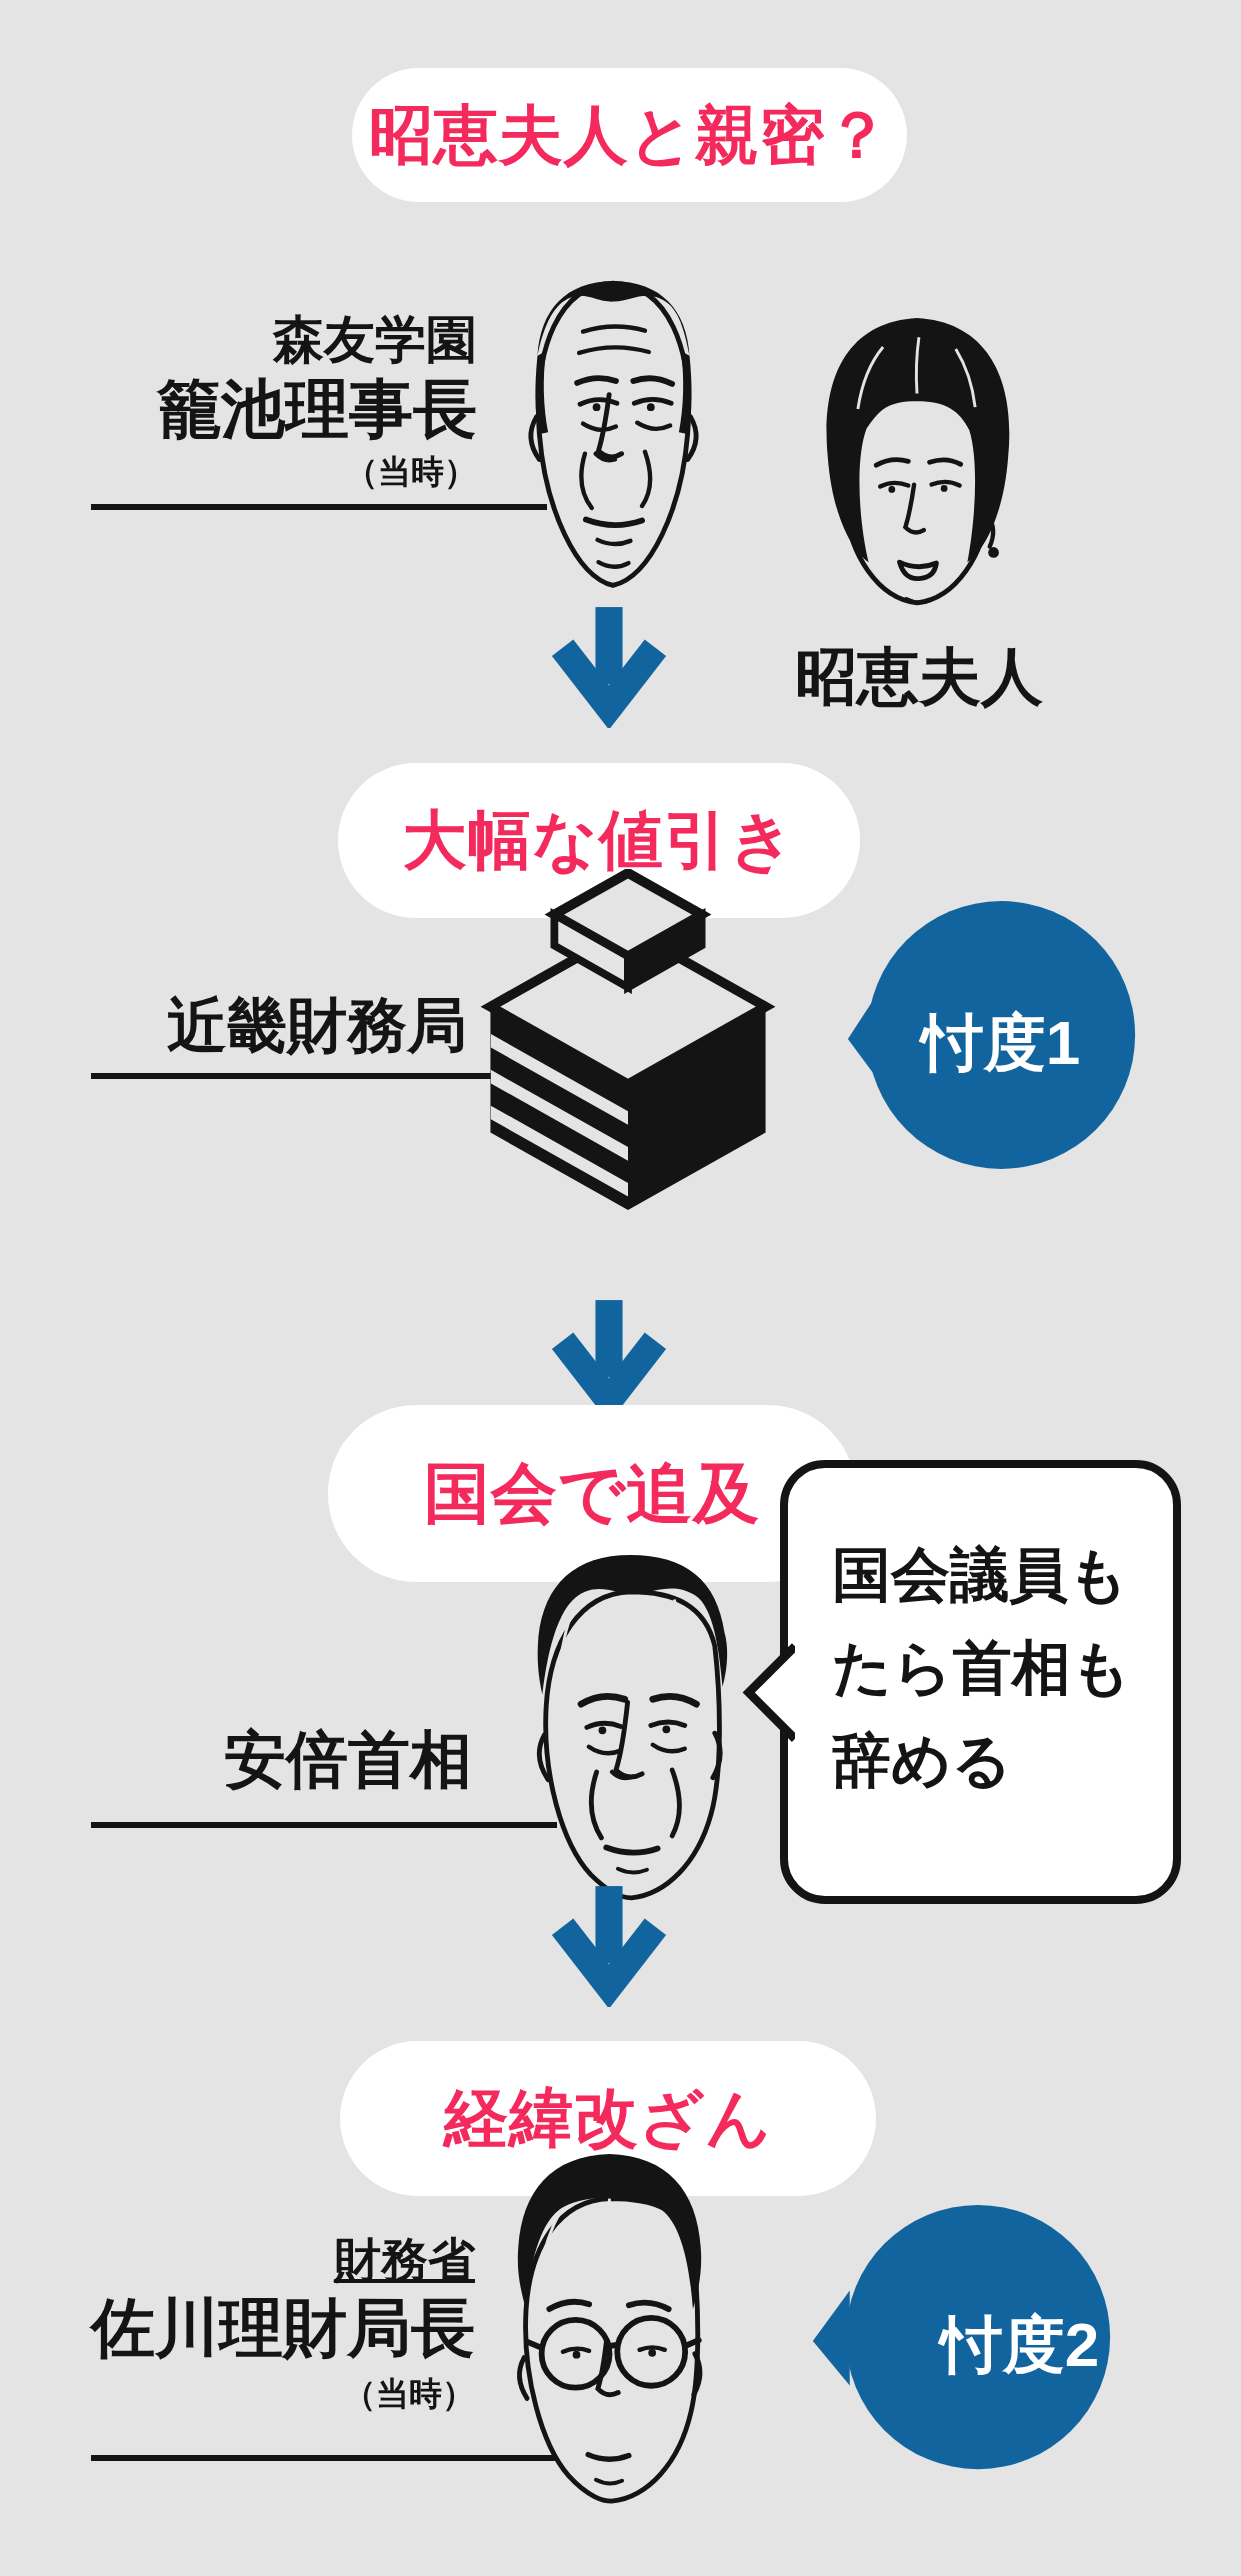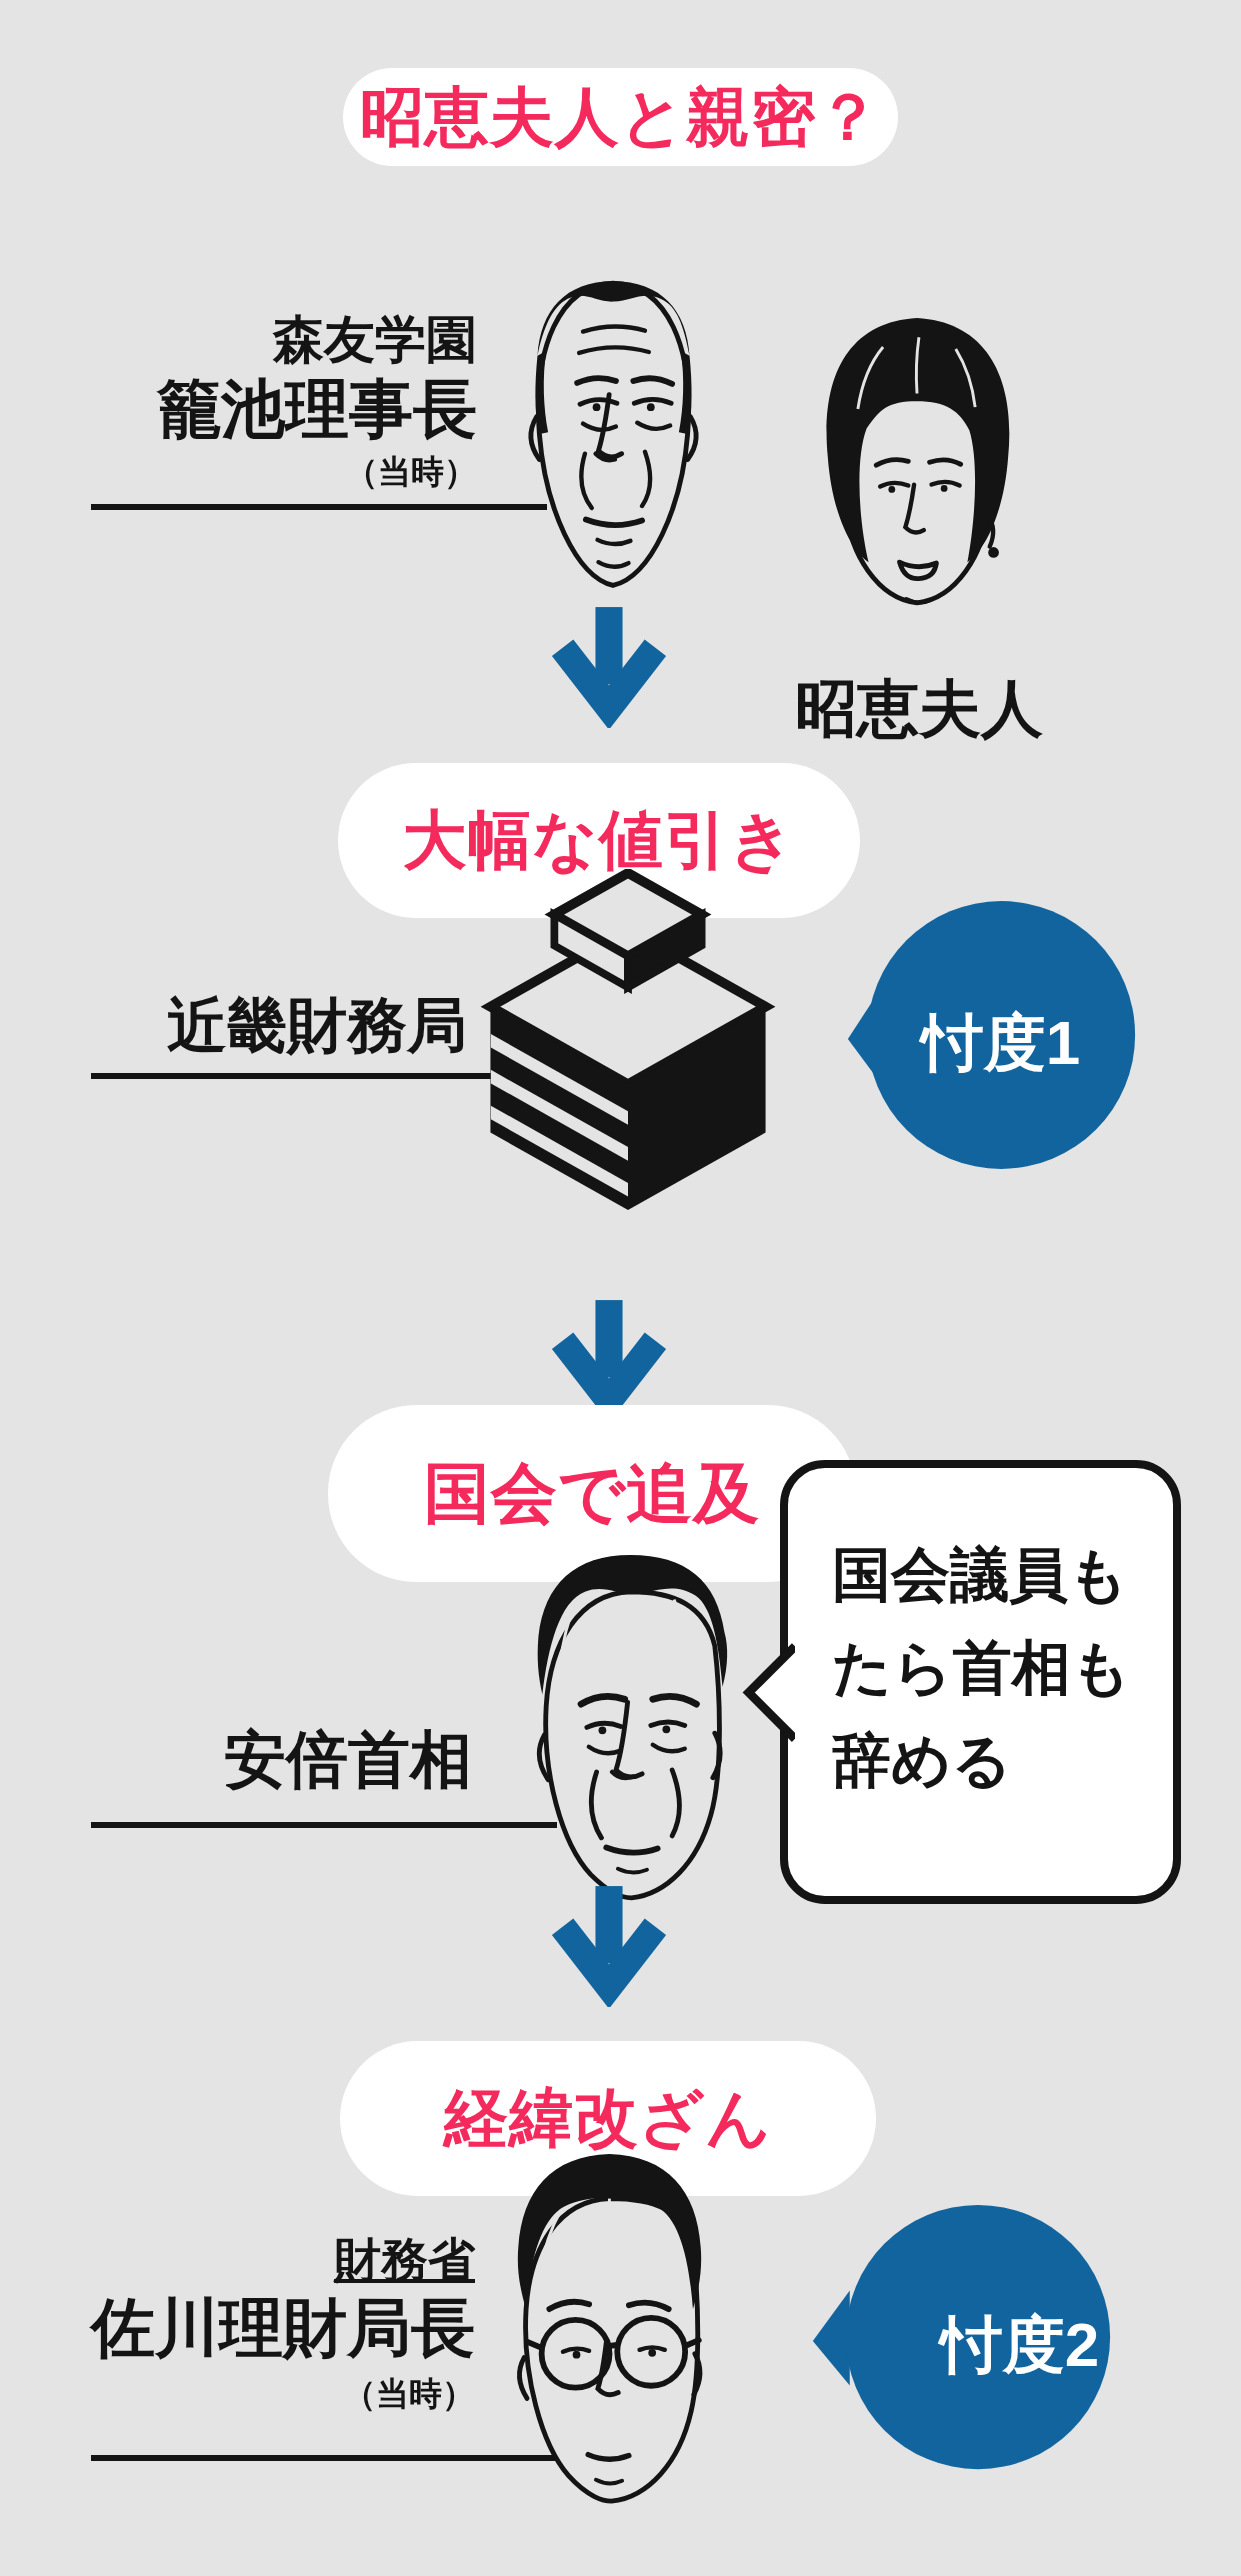--- a/index.html
+++ b/index.html
@@ -43,21 +43,21 @@
     white-space:nowrap;
   }
   .speech-text span{display:block;}
   svg{display:block;}
 </style>
 </head>
 <body>
 
 <div class="stage">
 
-  <div class="bubble" style="left:343px;top:68px;width:555px;height:98px;border-radius:68px;">
+  <div class="bubble" style="left:352px;top:68px;width:555px;height:134px;border-radius:68px;">
     <div class="headline">昭恵夫人と親密？</div>
   </div>
 
   <div class="underline" style="left:91px;top:504px;width:456px;"></div>
 
   <div class="label-block" style="left:91px;top:312px;width:386px;">
     <div class="lbl-small" style="font-size:51px;">森友学園</div>
     <div class="lbl-big" style="margin-top:7.8px;">籠池理事長</div>
     <div class="lbl-small" style="margin-top:9.7px;">（当時）</div>
   </div>
@@ -89,21 +89,21 @@
     <path d="M92,180 q14,-7 29,-1 M145,178 q15,-6 29,1" fill="none" stroke="#141414" stroke-width="4.5" stroke-linecap="round"></path>
     <circle cx="104" cy="183" r="3.5" fill="#141414"></circle>
       <circle cx="158" cy="182" r="3.5" fill="#141414"></circle>
     <path d="M127,178 q-4,28 -9,44 q9,9 19,3" fill="none" stroke="#141414" stroke-width="4.5" stroke-linecap="round"></path>
     <path d="M112,258 q19,9 38,1 q-2,15 -18,16 q-15,1 -20,-17 Z" fill="#e4e4e4" stroke="#141414" stroke-width="5" stroke-linejoin="round"></path>
     <path d="M119,296 q13,7 25,1" fill="none" stroke="#141414" stroke-width="4" stroke-linecap="round"></path>
     <path d="M203,210 q10,14 2,32" fill="none" stroke="#141414" stroke-width="4.5" stroke-linecap="round"></path>
     <circle cx="209" cy="248" r="5.5" fill="#141414"></circle>
   </svg>
 
-  <div class="label-block" style="left:791px;top:644px;width:256px;text-align:center;margin-top:32px;">
+  <div class="label-block" style="left:791px;top:644px;width:256px;text-align:center;">
     <div class="lbl-big" style="font-size:62px;">昭恵夫人</div>
   </div>
 
   <svg class="abs" style="left:551px;top:607px;" width="116" height="121" viewBox="0 0 120 125">
     <rect x="46" y="0" width="28" height="80" fill="#12649e"></rect>
     <polyline points="12,42 60,104 108,42" fill="none" stroke="#12649e" stroke-width="28"></polyline>
   </svg>
 
   <div class="bubble" style="left:338px;top:763px;width:522px;height:155px;">
     <div class="headline">大幅な値引き</div>

